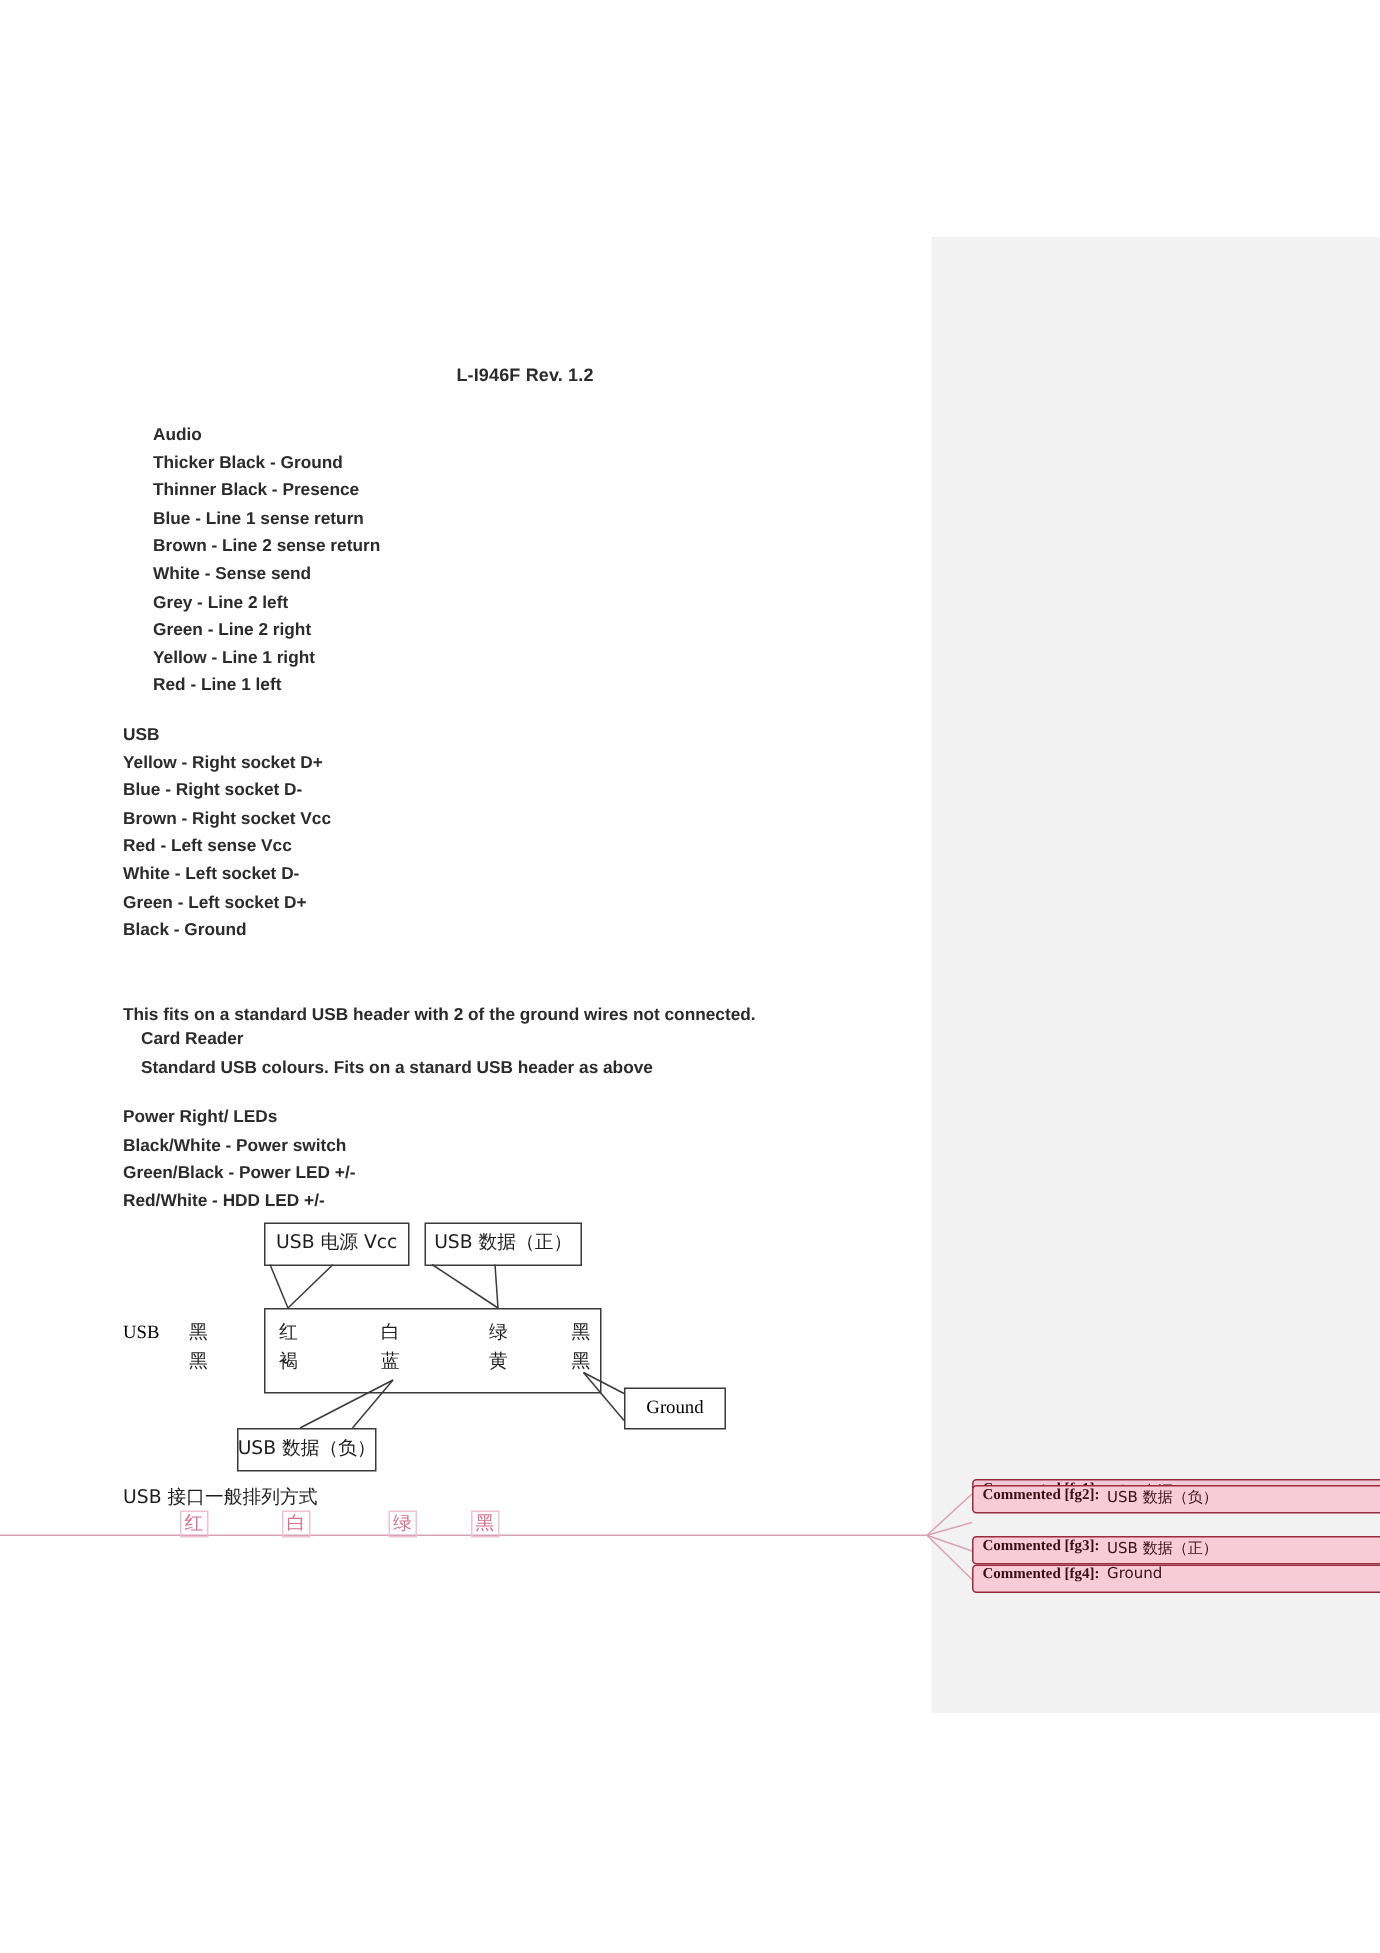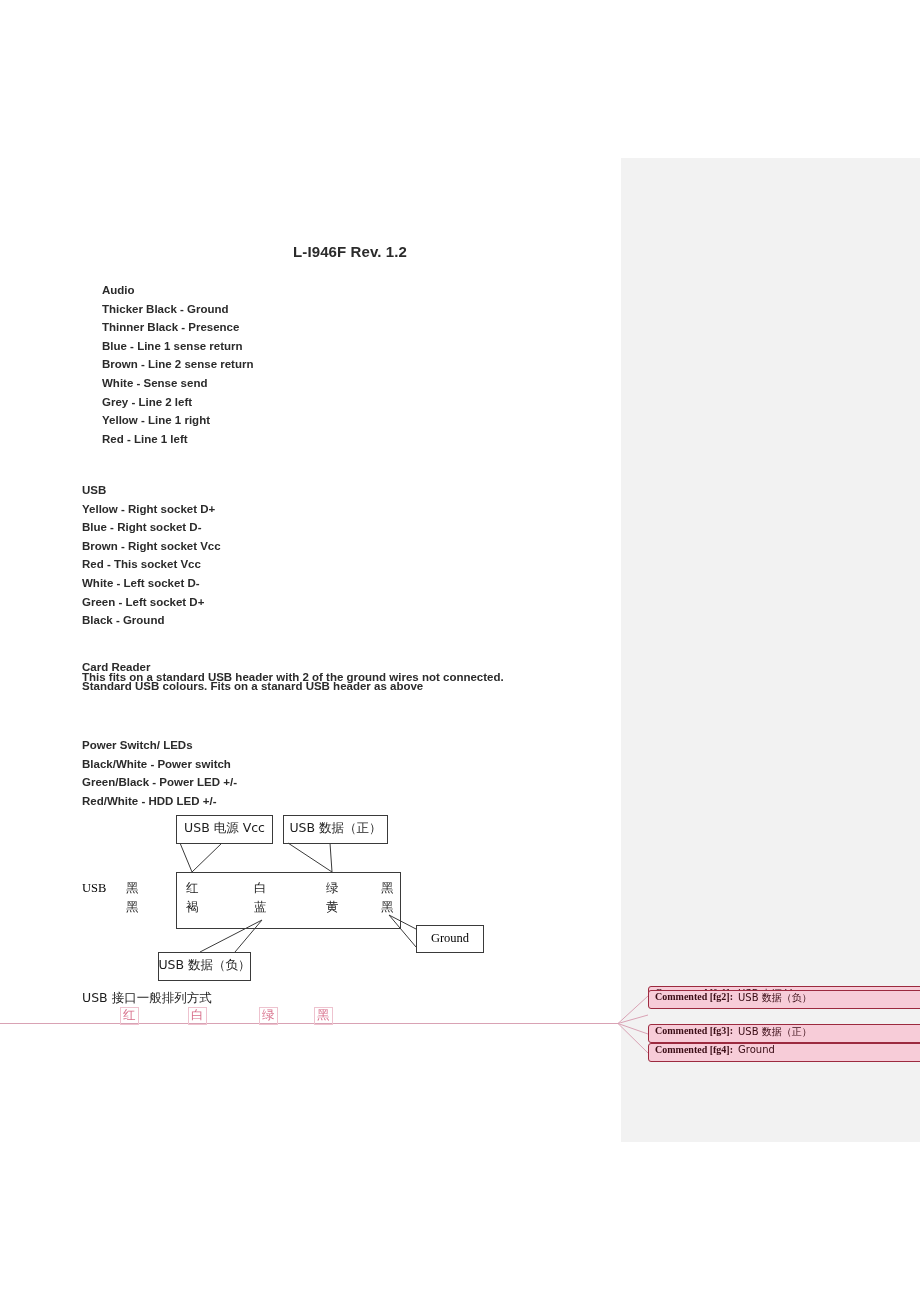--- a/index.html
+++ b/index.html
@@ -35,21 +35,21 @@
     background: #f2f2f2;
   }
 
   
   #doc-title {
     position: absolute;
     left: 82px;
     top: 243px;
     width: 536px;
     text-align: center;
-    font-size: 15px;
+    font-size: 12px;
     font-weight: bold;
     color: #2b2b2b;
     letter-spacing: .1px;
   }
 
   .text-block {
     position: absolute;
     left: 82px;
     width: 520px;
   }
@@ -64,21 +64,21 @@
     font-size: 11.5px;
     font-weight: bold;
     color: #2b2b2b;
     line-height: 18.6px;
     white-space: nowrap;
   }
 
   #blk-audio   { top: 281px; margin-left: 20px; }
   #blk-usb     { top: 481px; }
   #blk-note    { top: 668px; }
-  #blk-card    { top: 658px; }
+  #blk-card    { top: 684px; margin-left: 12px; }
   #blk-power   { top: 736px; }
 
   
   #diagram {
     position: absolute;
     left: 0; top: 0;
     width: 920px;
     height: 1302px;
     pointer-events: none;
   }
@@ -162,46 +162,47 @@
   <div id="doc-title">L-I946F Rev. 1.2</div>
 
   <div class="text-block" id="blk-audio">
     <div class="heading">Audio</div>
     <div class="line">Thicker Black - Ground</div>
     <div class="line">Thinner Black - Presence</div>
     <div class="line">Blue - Line 1 sense return</div>
     <div class="line">Brown - Line 2 sense return</div>
     <div class="line">White - Sense send</div>
     <div class="line">Grey - Line 2 left</div>
+    <div class="line">Green - Line 2 right</div>
     <div class="line">Yellow - Line 1 right</div>
     <div class="line">Red - Line 1 left</div>
   </div>
 
   <div class="text-block" id="blk-usb">
     <div class="heading">USB</div>
     <div class="line">Yellow - Right socket D+</div>
     <div class="line">Blue - Right socket D-</div>
     <div class="line">Brown - Right socket Vcc</div>
-    <div class="line">Red - This socket Vcc</div>
+    <div class="line">Red - Left sense Vcc</div>
     <div class="line">White - Left socket D-</div>
     <div class="line">Green - Left socket D+</div>
     <div class="line">Black - Ground</div>
   </div>
 
   <div class="text-block" id="blk-note">
     <div class="line">This fits on a standard USB header with 2 of the ground wires not connected.</div>
   </div>
 
   <div class="text-block" id="blk-card">
     <div class="heading">Card Reader</div>
     <div class="line">Standard USB colours. Fits on a stanard USB header as above</div>
   </div>
 
   <div class="text-block" id="blk-power">
-    <div class="heading">Power Switch/ LEDs</div>
+    <div class="heading">Power Right/ LEDs</div>
     <div class="line">Black/White - Power switch</div>
     <div class="line">Green/Black - Power LED +/-</div>
     <div class="line">Red/White - HDD LED +/-</div>
   </div>
 
   <svg id="diagram" width="920" height="1302" viewBox="0 0 920 1302">
     <g stroke="#3a3a3a" stroke-width="1" fill="none" shape-rendering="geometricPrecision">
 
       <rect x="176.5" y="872.5" width="224" height="56"></rect>
 

